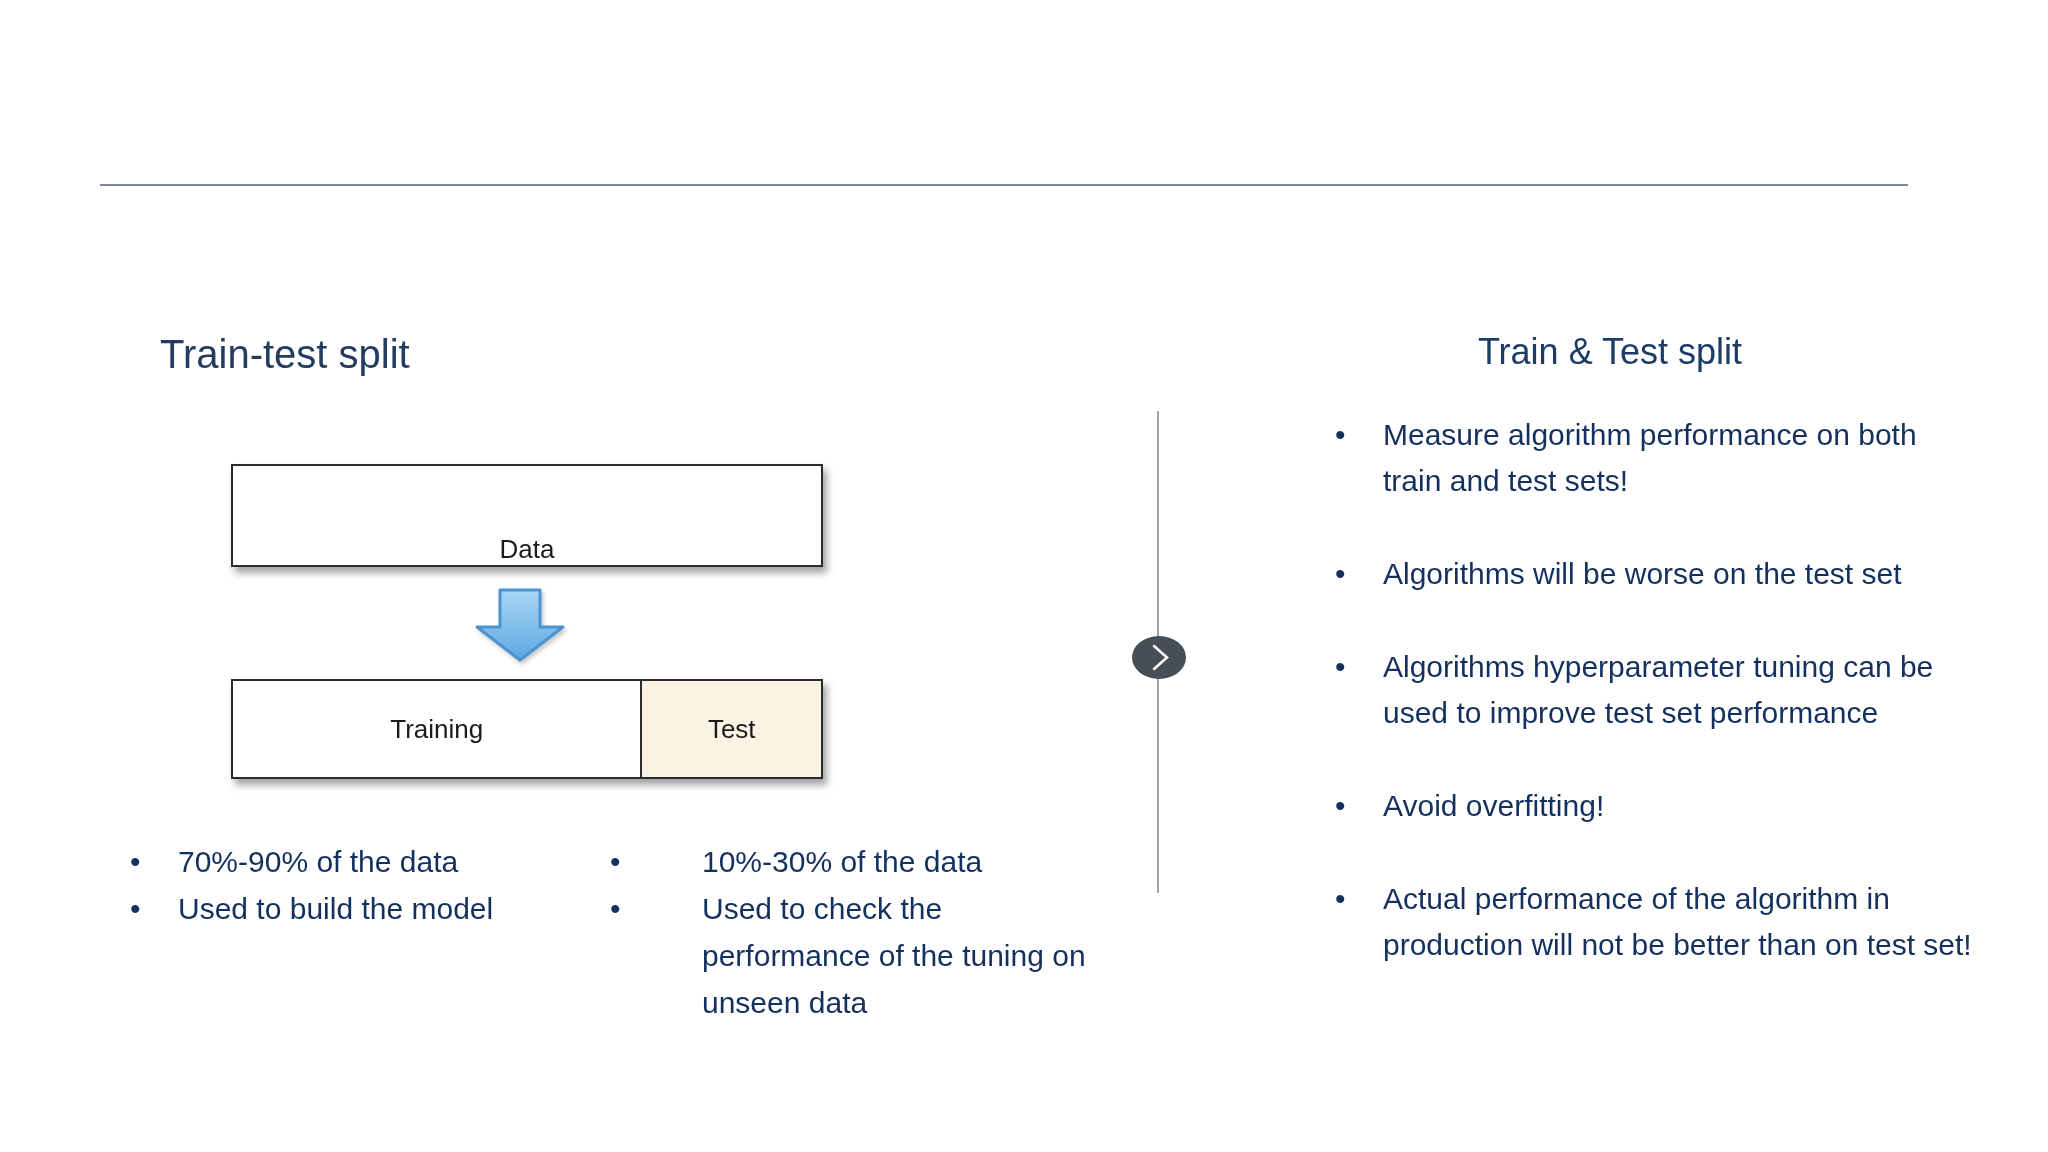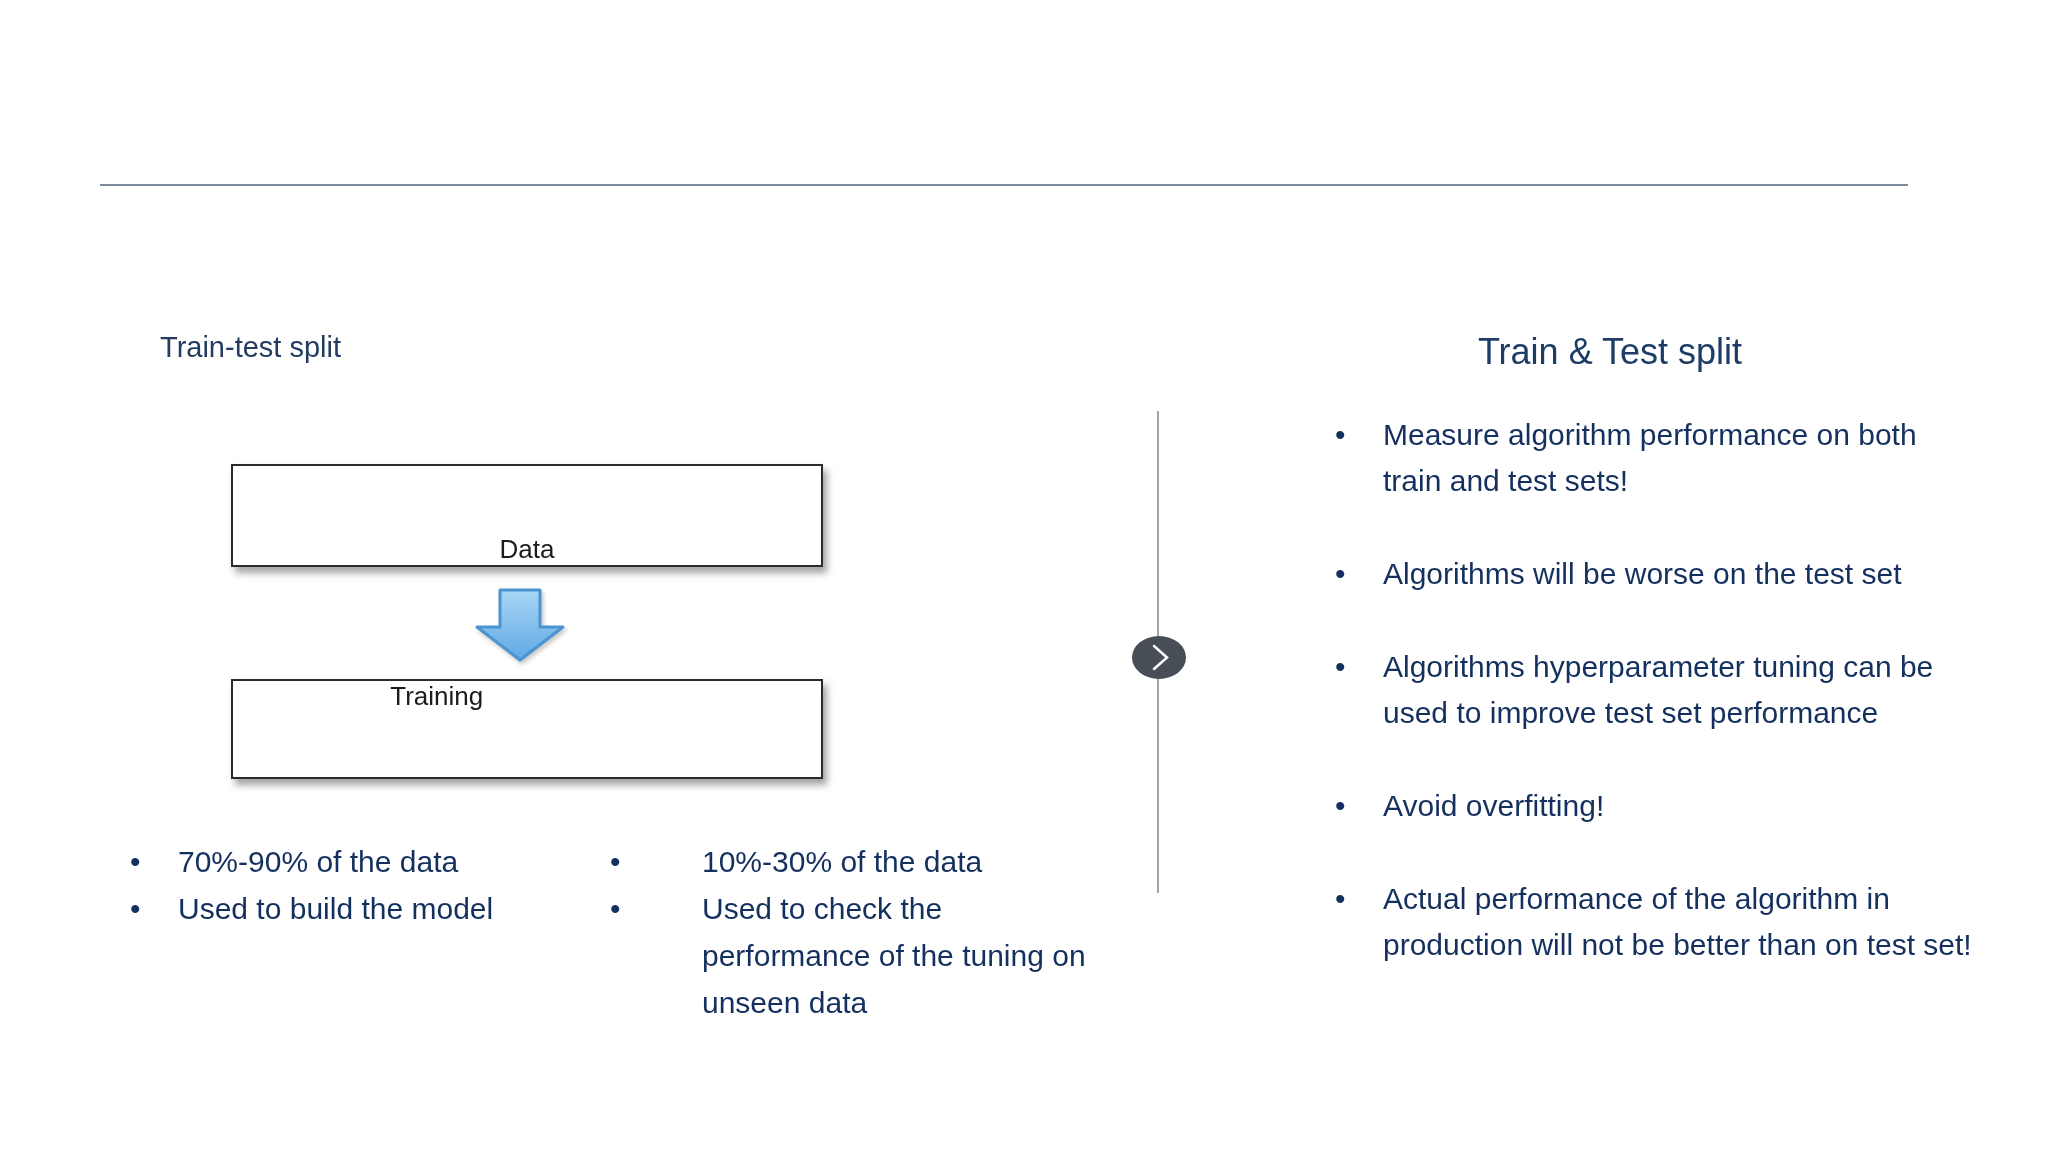--- a/index.html
+++ b/index.html
@@ -26,21 +26,21 @@
     left: 158px; top: 252px;
     font-size: 60px; font-weight: bold;
     line-height: 1.0;
     color: #233c5f;
     letter-spacing: 0px;
     white-space: nowrap;
   }
   .subtitle {
     position: absolute;
     left: 160px; top: 330px;
-    font-size: 29px; line-height: 1.2;
+    font-size: 40px; line-height: 1.2;
     color: #233c5f;
     white-space: nowrap;
   }
 
   
   .data-box {
     position: absolute;
     left: 231px; top: 464px;
     width: 588px; height: 99px;
     background: #ffffff;
@@ -49,21 +49,21 @@
     display: flex; align-items: flex-end; justify-content: center;
   }
   .split-box {
     position: absolute;
     left: 231px; top: 679px;
     width: 588px; height: 96px;
     border: 2px solid #2b2b2b;
     box-shadow: 4px 6px 7px rgba(90,90,90,0.55);
     display: flex;
   }
-  .seg { display: flex; align-items: flex-start; justify-content: center; height: 100%; }
+  .seg { display: flex; align-items: center; justify-content: center; height: 100%; }
   .seg-training { width: 69.3%; background: #ffffff; }
   .seg-test { width: 30.7%; background: #faf3e3; border-left: 2px solid #2b2b2b; box-sizing: border-box; }
   .box-label { font-size: 26px; color: #1b1b1b; }
 
   .down-arrow {
     position: absolute;
     left: 452px; top: 587px;
     width: 136px; height: 77px;
     filter: drop-shadow(2px 3px 2px rgba(0,0,0,0.22));
   }
@@ -135,20 +135,23 @@
         <stop offset="1" stop-color="#5fa8e3"></stop>
       </linearGradient>
     </defs>
     <polygon points="48,3 88,3 88,40 111,40 68,73 25,40 48,40" fill="url(#arrowGrad)" stroke="#4c93d2" stroke-width="3" stroke-linejoin="round"></polygon>
   </svg>
 
   <div class="split-box">
     <div class="seg seg-training">
       <span class="box-label">Training</span>
     </div>
+    <div class="seg seg-test">
+      <span class="box-label">Test</span>
+    </div>
   </div>
 
   <ul class="blist left-list">
     <li>
       <span class="dot">•</span>
       <span class="txt">70%-90% of the data</span>
     </li>
     <li>
       <span class="dot">•</span>
       <span class="txt">Used to build the model</span>

